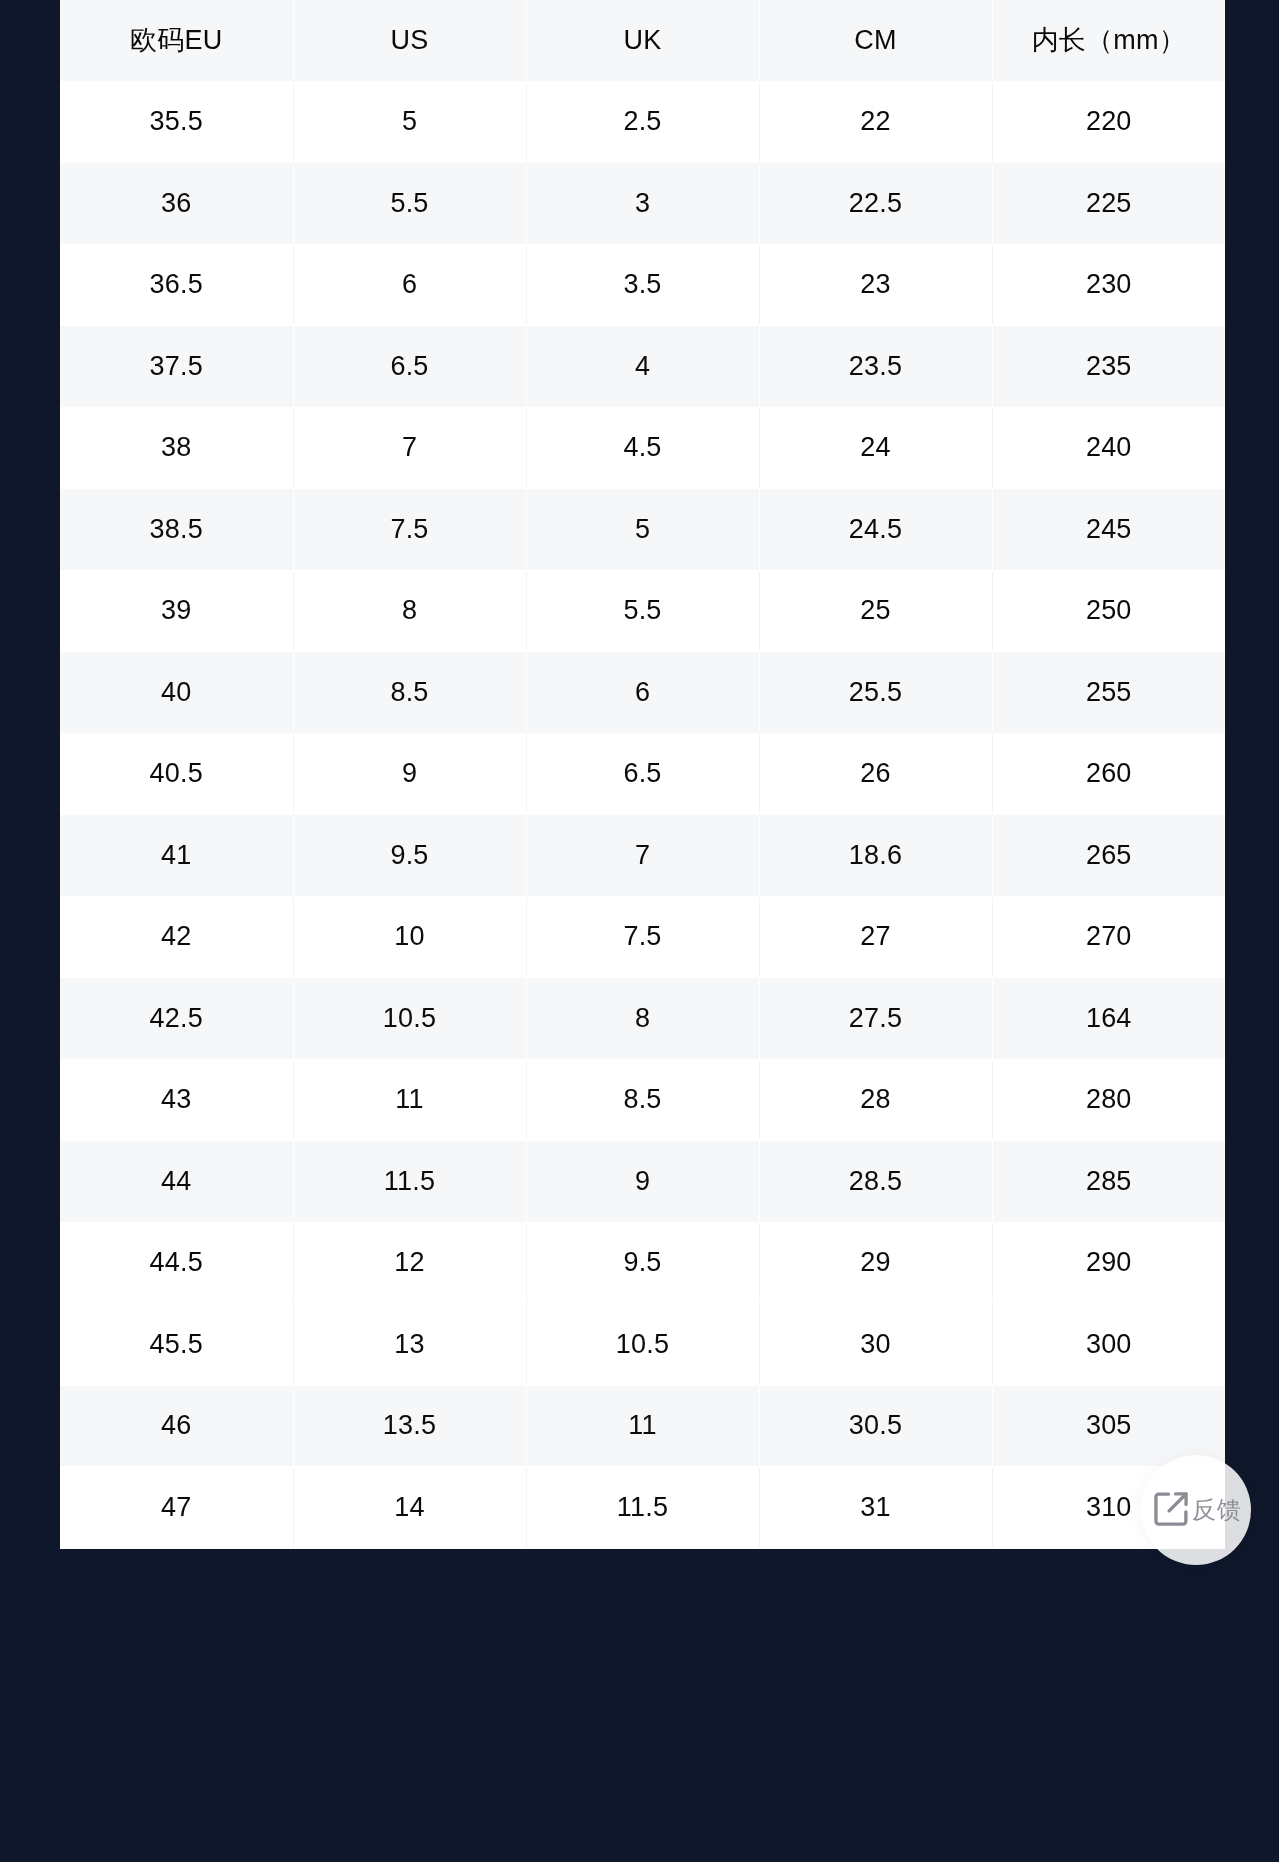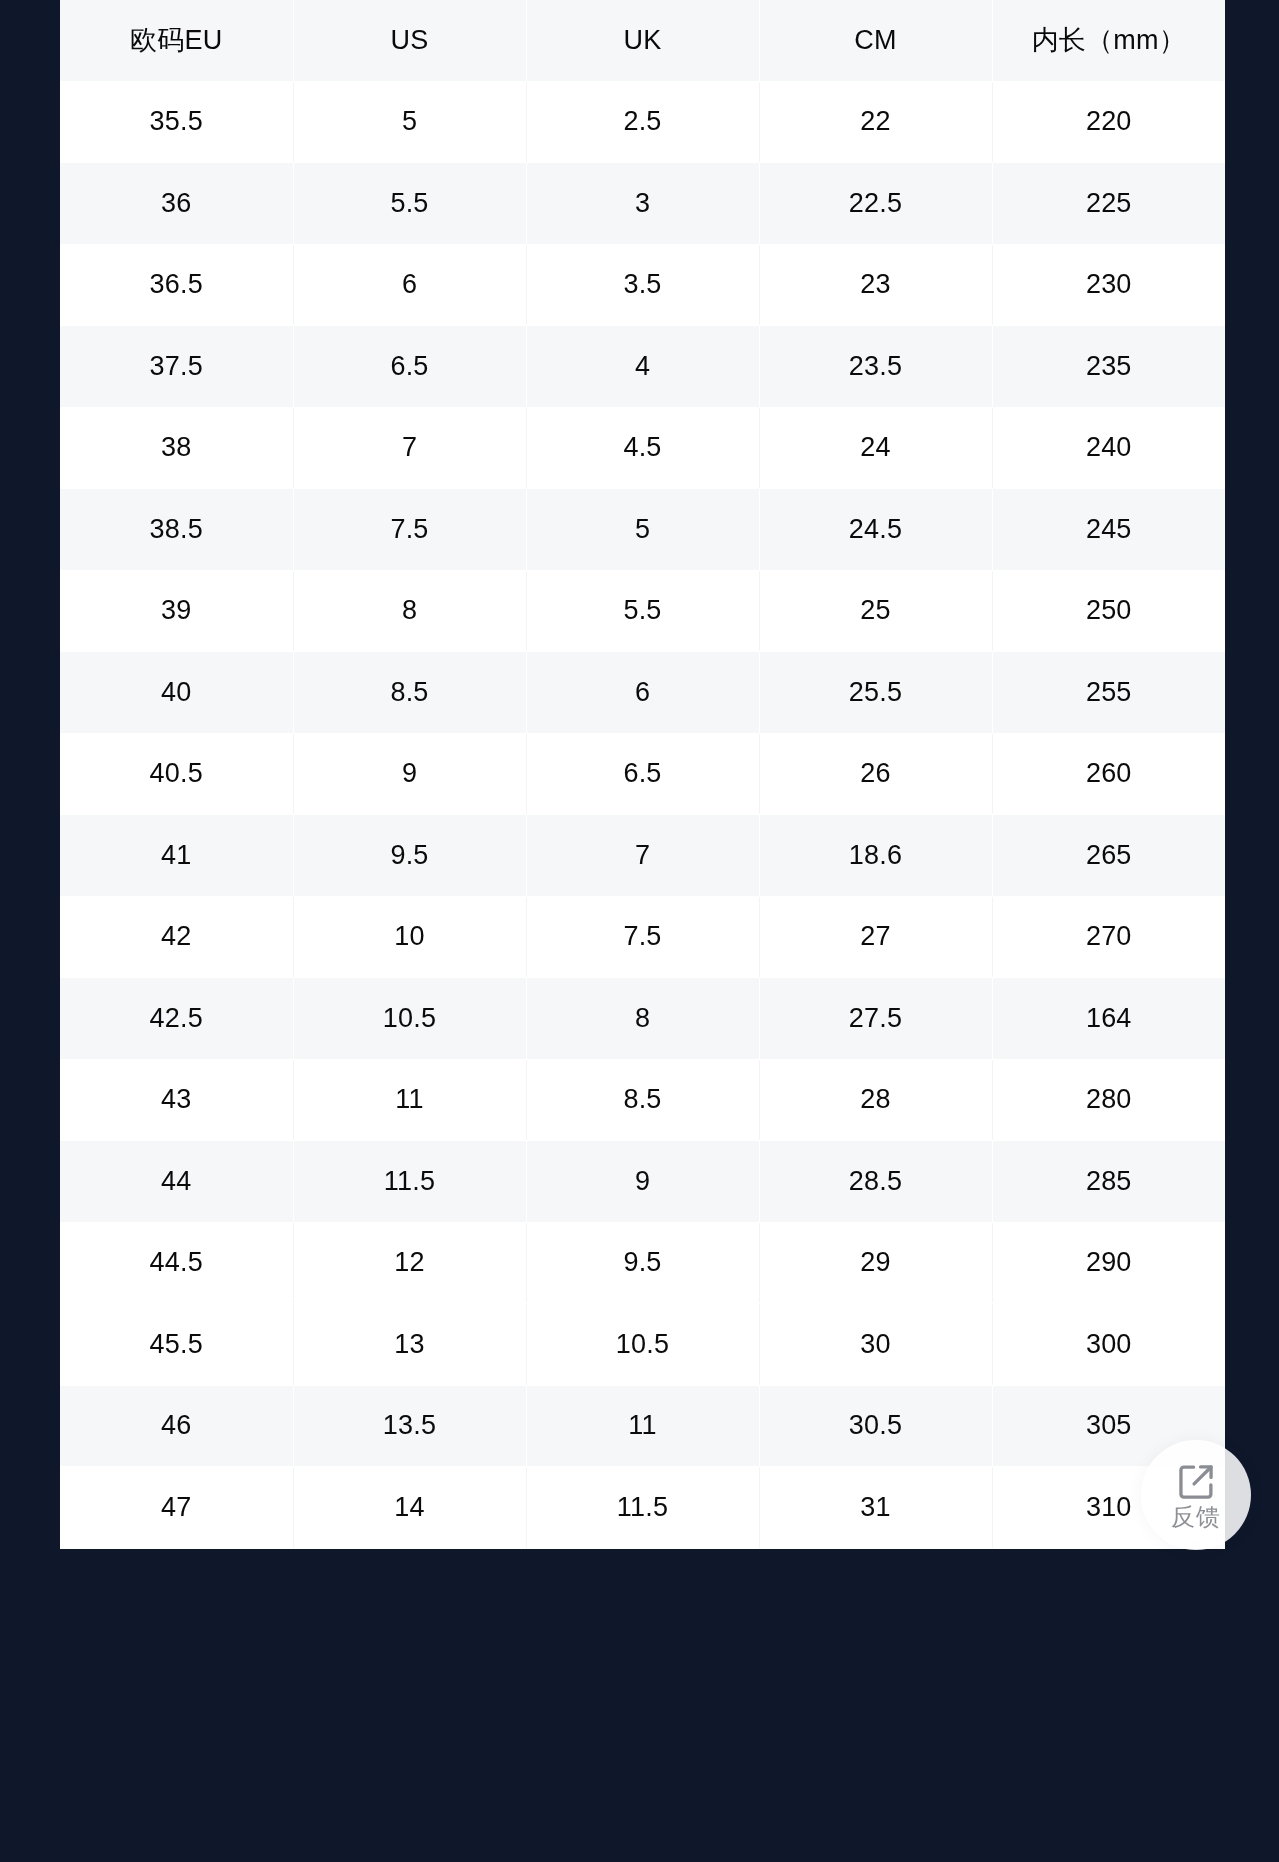--- a/index.html
+++ b/index.html
@@ -73,28 +73,28 @@
   table.size-table tbody tr.row-white { background: #ffffff; }
   table.size-table tbody tr.row-grey  { background: #f6f7f9; }
 
   table.size-table tbody tr.row-white td { border-right-color: #f3f4f6; }
   table.size-table tbody tr.row-grey  td { border-right-color: #ffffff; }
 
   
   .feedback-fab {
     position: absolute;
     right: 28px;
-    bottom: 312px;
+    bottom: 297px;
     width: 110px;
     height: 110px;
     border-radius: 50%;
     background: rgba(255,255,255,0.86);
     box-shadow: 0 0 18px rgba(0,0,0,0.045);
     display: flex;
-    flex-direction: column;
+    flex-direction: row;
     align-items: center;
     justify-content: center;
     cursor: pointer;
     user-select: none;
   }
   .feedback-fab .fb-icon {
     width: 42px;
     height: 42px;
     display: block;
     margin-bottom: 2px;

